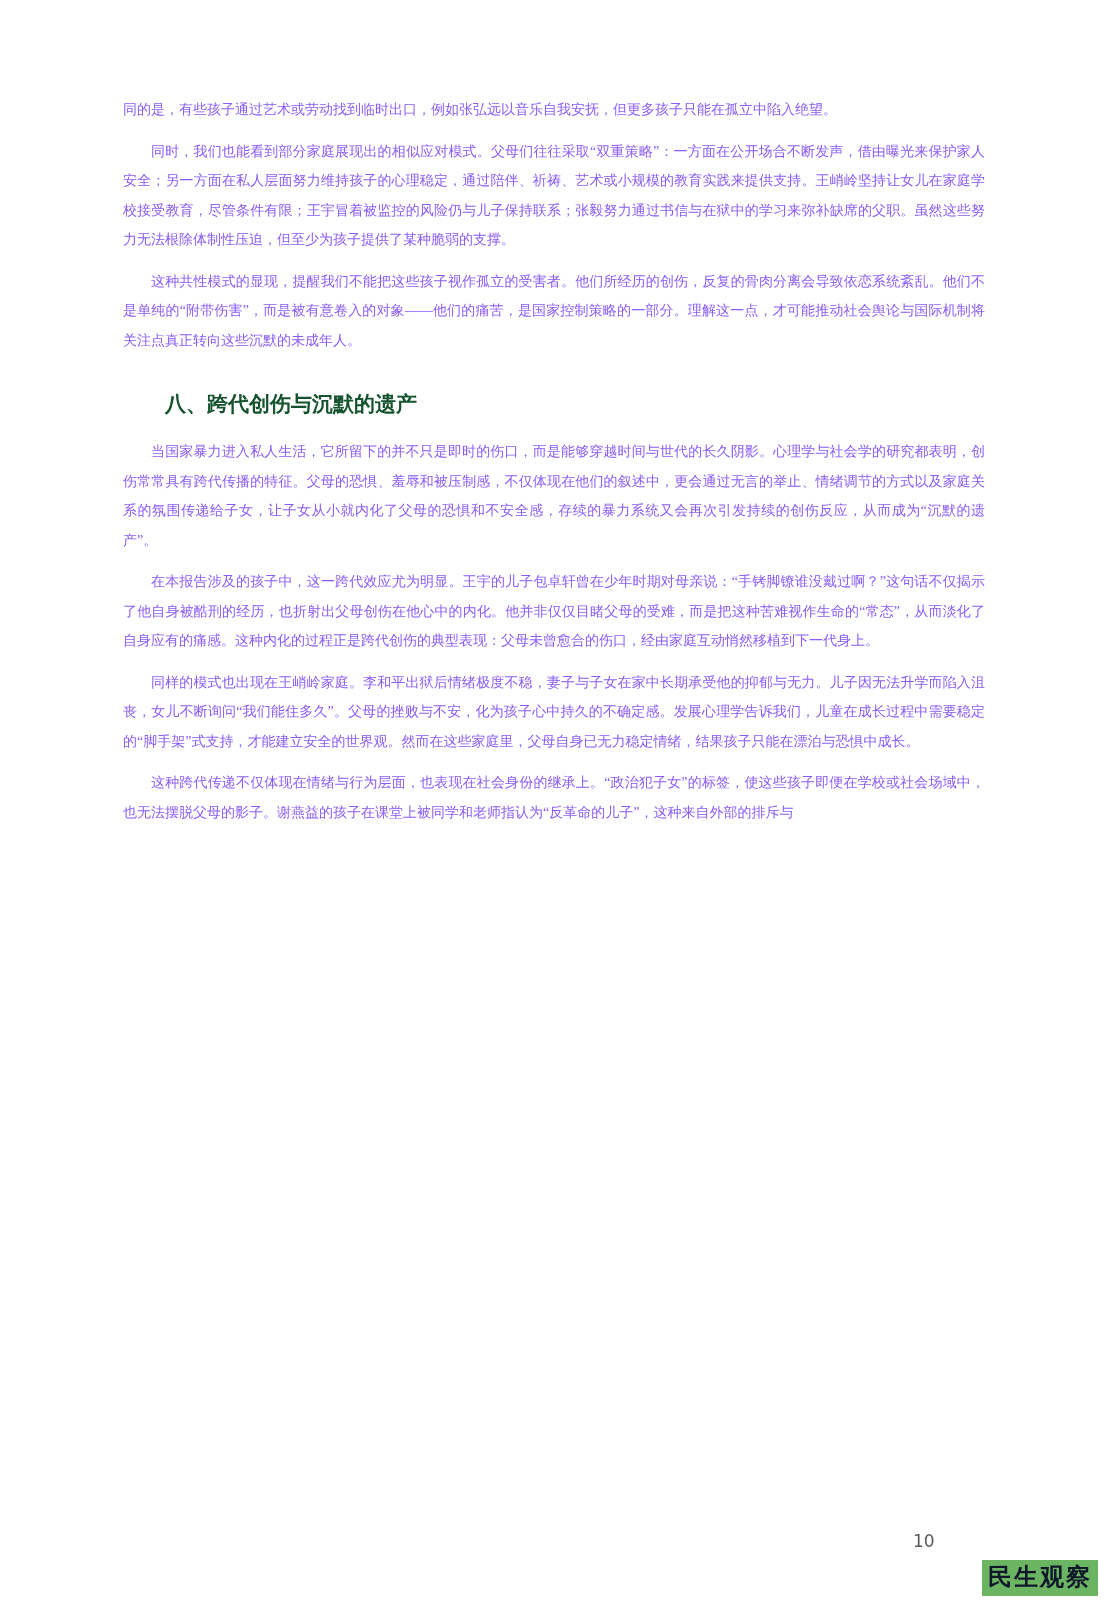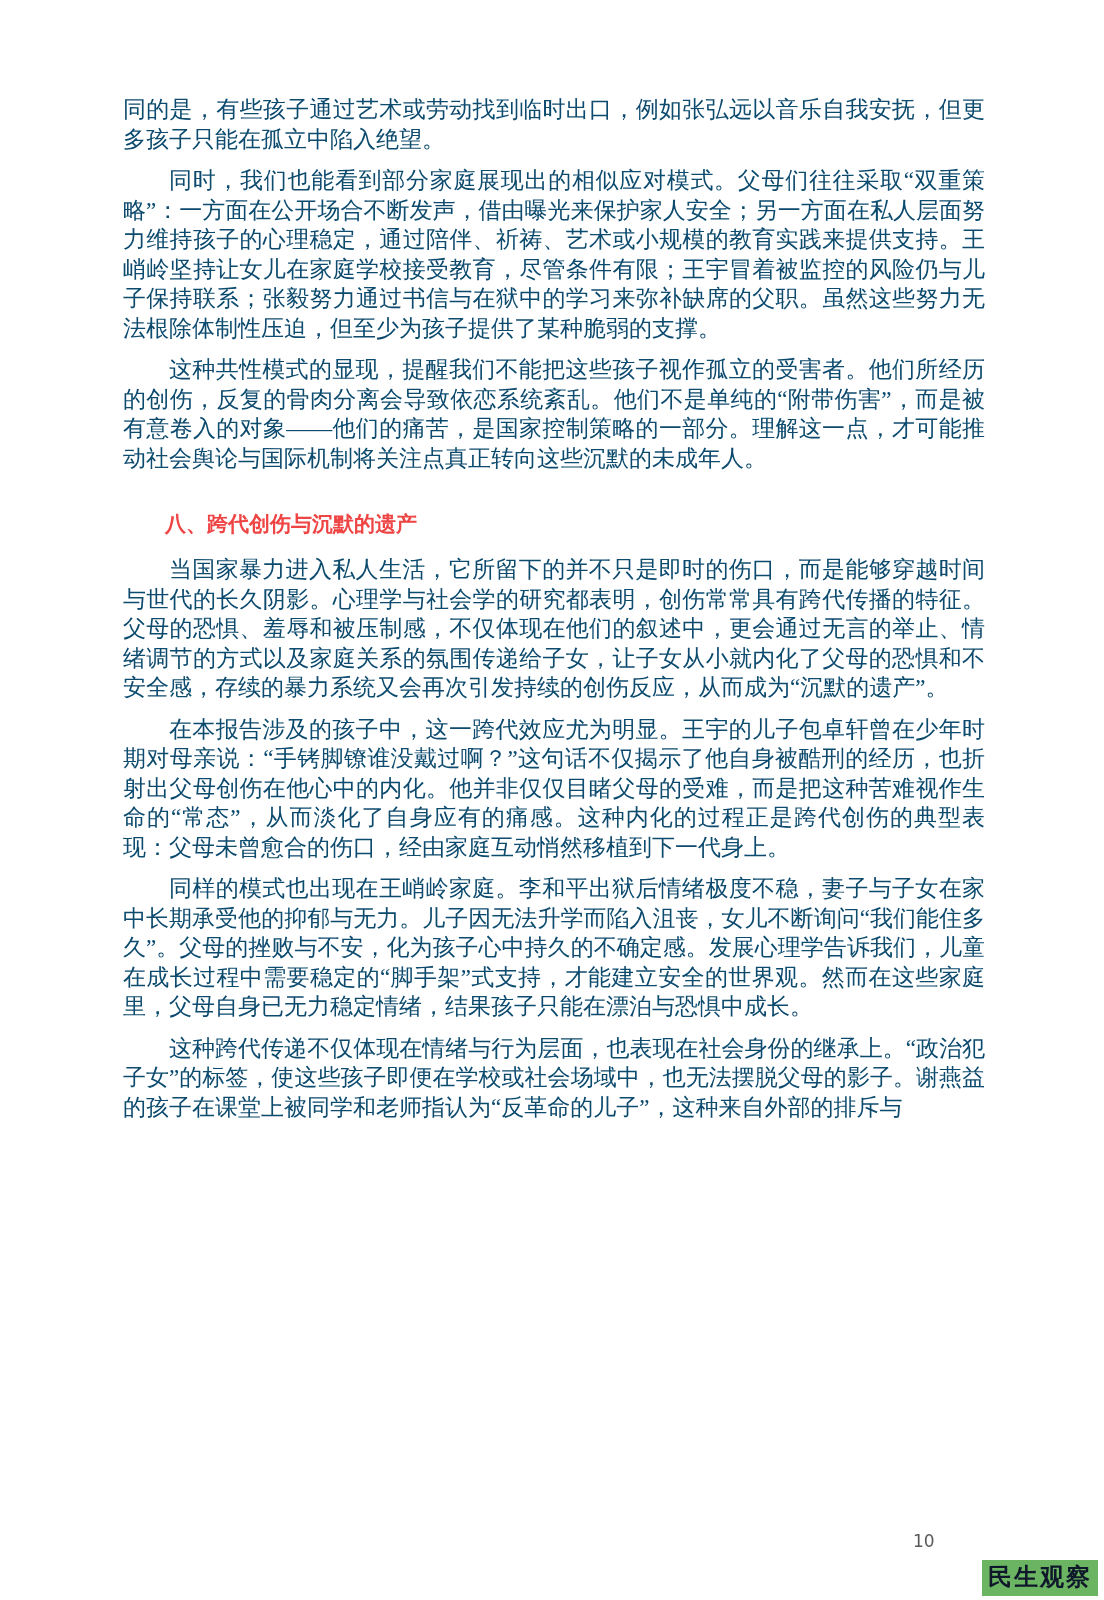--- a/index.html
+++ b/index.html
@@ -20,35 +20,35 @@
     background: #ffffff;
   }
   .content {
     position: absolute;
     left: 123px;
     top: 95px;
     width: 862px;
   }
   p.body-para {
     font-family: "Liberation Serif", "DejaVu Serif", serif;
-    font-size: 23px;
+    font-size: 14px;
     line-height: 29.5px;
-    color: #0c4a6e;
+    color: #8b5cf6;
     text-align: justify;
     margin: 0 0 12px 0;
   }
   p.indent {
     text-indent: 2em;
   }
   h2.section-heading {
-    font-family: Liberation Serif, serif;
+    font-family: Liberation Mono, monospace;
     font-size: 21px;
     line-height: 30px;
     font-weight: bold;
-    color: #ef4444;
+    color: #14532d;
     margin: 36px 0 16px 0;
     padding-left: 2em;
   }
   .page-number {
     position: absolute;
     left: 913px;
     top: 1483px;
     font-family: "DejaVu Sans", "Liberation Sans", sans-serif;
     font-size: 17px;
     color: #595959;

